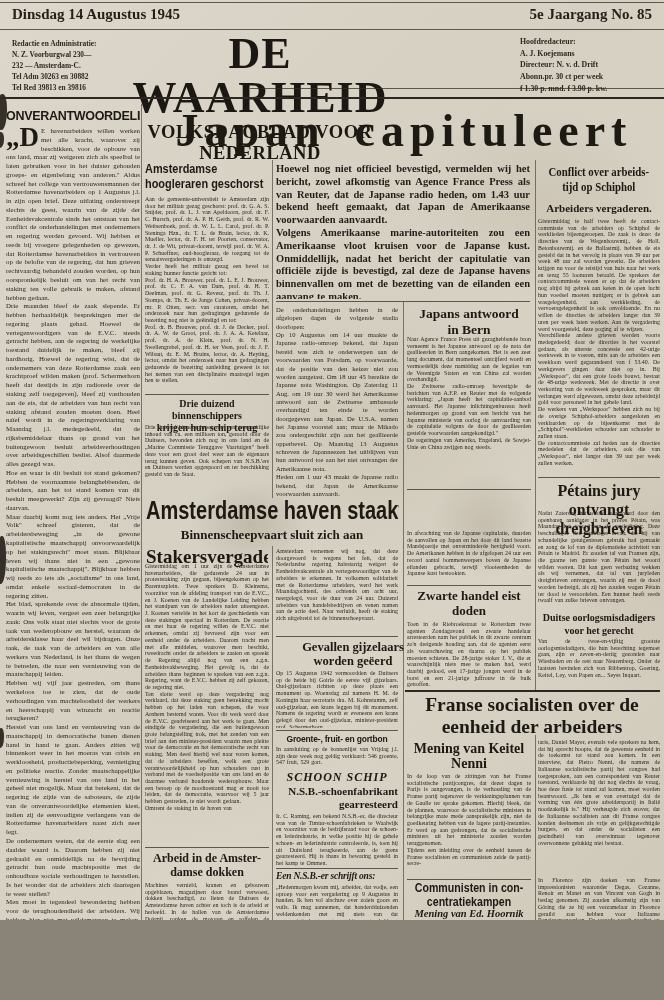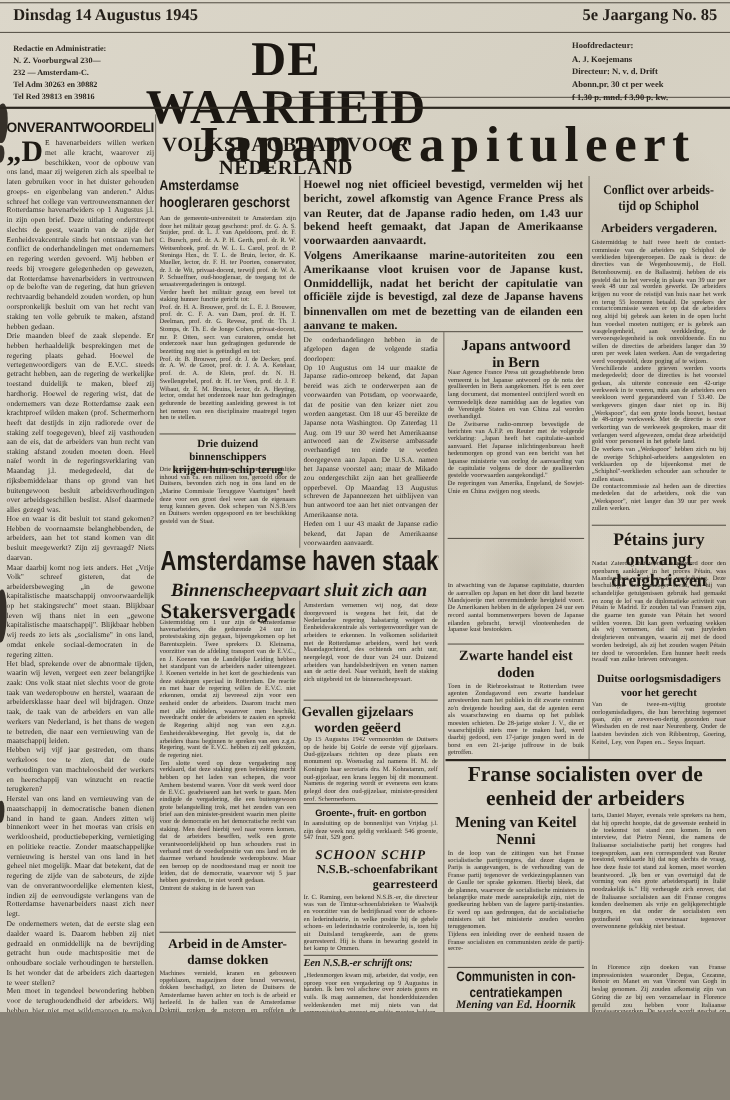--- a/index.html
+++ b/index.html
@@ -113,21 +113,21 @@
 Prof. dr. B. Brouwer, prof. dr. J. de Decker, prof. dr. A. W. de Groot, prof. dr. J. A. A. Ketelaar, prof. dr. A. de Klein, prof. dr. N. H. Swellengrebel, prof. dr. H. ter Veen, prof. dr. J. F. Wibaut, dr. E. M. Bruins, lector, dr. A. Heyting, lector, omdat het onderzoek naar hun gedragingen gedurende de bezetting aanleiding geweest is tot het nemen van een disciplinaire maatregel tegen hen te stellen.</div>
 
   <div class="abs rule" style="left:145px;top:394px;width:124px;"></div>
 
   <div class="abs hd ctr pre" style="left:145px;top:398px;width:124px;font-size:10px;line-height:1.2;">Drie duizend binnenschippers
 krijgen hun schip terug</div>
 
   <div class="abs body" style="left:145px;top:424px;width:124px;height:71px;">Drie duizend binnenschepen met een gezamenlijke inhoud van ca. een millioen ton, geroofd door de Duitsers, bevonden zich nog in ons land en de „Marine Commissie Teruggave Vaartuigen" heeft deze voor een groot deel weer aan de eigenaars terug kunnen geven. Ook schepen van N.S.B.'ers en Duitsers werden opgespoord en ter beschikking gesteld van de Staat.</div>
 
   <div class="abs hd sans condense" style="left:146px;top:497px;width:316px;font-size:25px;line-height:1.1;white-space:nowrap;transform:scaleX(.8);">Amsterdamse haven staakt</div>
-  <div class="abs hd ctr" style="left:146px;top:527px;width:252px;font-size:17px;font-style:italic;">Binnenscheepvaart sluit zich aan</div>
+  <div class="abs hd ctr" style="left:146px;top:527px;width:252px;font-size:13px;">Binnenscheepvaart sluit zich aan</div>
 
   <div class="abs hd ctr" style="left:146px;top:546px;width:122px;font-size:19px;">Stakersvergadering</div>
 
   <div class="abs body" style="left:145px;top:563px;width:124px;height:281px;">Gistermiddag om 1 uur zijn de Amsterdamse havenarbeiders, die gedurende 24 uur in proteststaking zijn gegaan, bijeengekomen op het Barentszplein. Twee sprekers D. Kleinsma, voorzitter van de afdeling transport van de E.V.C., en J. Koenen van de Landelijke Leiding hebben het standpunt van de arbeiders nader uiteengezet. J. Koenen vertelde in het kort de geschiedenis van deze stakingen speciaal in Rotterdam. De reactie en met haar de regering willen de E.V.C. niet erkennen, omdat zij bevreesd zijn voor een eenheid onder de arbeiders. Daarom tracht men met alle middelen, waarover men beschikt, tweedracht onder de arbeiders te zaaien en spreekt de Regering altijd nog van een z.g.n. Eenheidsvakbeweging. Het gevolg is, dat de arbeiders thans beginnen te spreken van een z.g.n. Regering, want de E.V.C. hebben zij zelf gekozen, de regering niet.
 Ten slotte werd op deze vergadering nog verklaard, dat deze staking geen betrekking mocht hebben op het laden van schepen, die voor Arnhem bestemd waren. Voor dit werk werd door de E.V.C. geadviseerd aan het werk te gaan. Men eindigde de vergadering, die een buitengewoon grote belangstelling trok, met het zenden van een brief aan den minister-president waarin men pleitte voor de democratie en het democratische recht van staking. Men deed hierbij wel naar voren komen, dat de arbeiders beseffen, welk een grote verantwoordelijkheid op hun schouders rust in verband met de voedselpositie van ons land en de daarmee verband houdende wederopbouw. Maar een beroep op de noodtoestand mag er nooit toe leiden, dat de democratie, waarvoor wij 5 jaar hebben gestreden, te niet wordt gedaan.
 Omtrent de staking in de haven van</div>
 
   <div class="abs rule" style="left:145px;top:847px;width:124px;"></div>
 
   <div class="abs hd ctr pre" style="left:145px;top:851px;width:124px;font-size:12px;line-height:1.2;">Arbeid in de Amster-
@@ -141,21 +141,21 @@
   <div class="abs rule" style="left:276px;top:301px;width:254px;"></div>
 
   <div class="abs body b-time" style="left:276px;top:306px;width:122px;height:190px;">De onderhandelingen hebben in de afgelopen dagen de volgende stadia doorlopen:
 Op 10 Augustus om 14 uur maakte de Japanse radio-omroep bekend, dat Japan bereid was zich te onderwerpen aan de voorwaarden van Potsdam, op voorwaarde, dat de positie van den keizer niet zou worden aangetast. Om 18 uur 45 bereikte de Japanse nota Washington. Op Zaterdag 11 Aug. om 19 uur 30 werd het Amerikaanse antwoord aan de Zwitserse ambassade overhandigd ten einde te worden doorgegeven aan Japan. De U.S.A. namen het Japanse voorstel aan; maar de Mikado zou ondergeschikt zijn aan het geallieerde opperbevel. Op Maandag 13 Augustus schreven de Japanneezen het uitblijven van hun antwoord toe aan het niet ontvangen der Amerikaanse nota.
 Heden om 1 uur 43 maakt de Japanse radio bekend, dat Japan de Amerikaanse voorwaarden aanvaardt.</div>
 
   <div class="abs body" style="left:276px;top:548px;width:122px;height:86px;">Amsterdam vernemen wij nog, dat deze doorgevoerd is wegens het feit, dat de Nederlandse regering halsstarrig weigert de Eenheidsvakcentrale als vertegenwoordiger van de arbeiders te erkennen. In volkomen solidariteit met de Rotterdamse arbeiders, werd het werk Maandagochtend, des ochtends om acht uur, neergelegd, voor de duur van 24 uur. Duizend arbeiders van handelsbedrijven en venen namen aan de actie deel. Naar verluidt, heeft de staking zich uitgebreid tot de binnenscheepvaart.</div>
 
   <div class="abs rule" style="left:276px;top:636px;width:122px;"></div>
 
-  <div class="abs hd ctr pre" style="left:264px;top:640px;width:122px;font-size:12.5px;line-height:1.15;">Gevallen gijzelaars
+  <div class="abs hd ctr pre" style="left:292px;top:640px;width:122px;font-size:12.5px;line-height:1.15;">Gevallen gijzelaars
 worden geëerd</div>
 
   <div class="abs body" style="left:276px;top:670px;width:122px;height:58px;">Op 15 Augustus 1942 vermoordden de Duitsers op de heide bij Goirle de eerste vijf gijzelaars. Oud-gijzelaars richtten op deze plaats een monument op. Woensdag zal namens H. M. de Koningin haar secretaris dra. M. Kohnstamm, zelf oud-gijzelaar, een krans leggen bij dit monument. Namens de regering wordt er eveneens een krans gelegd door den oud-gijzelaar, minister-president prof. Schermerhorn.</div>
 
   <div class="abs rule" style="left:276px;top:730px;width:122px;"></div>
 
   <div class="abs hd sans ctr" style="left:276px;top:734px;width:122px;font-size:8.5px;letter-spacing:-.2px;">Groente-, fruit- en gortbon</div>
 
   <div class="abs body" style="left:276px;top:746px;width:122px;height:22px;">In aansluiting op de bonnenlijst van Vrijdag j.l. zijn deze week nog geldig verklaard: 546 groente, 547 fruit, 529 gort.</div>
 

